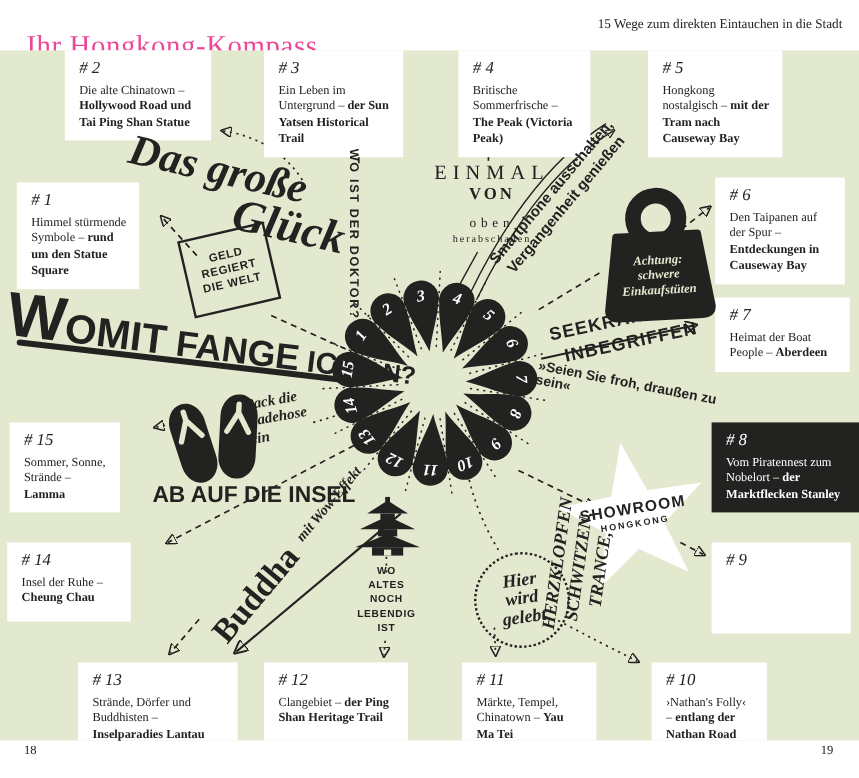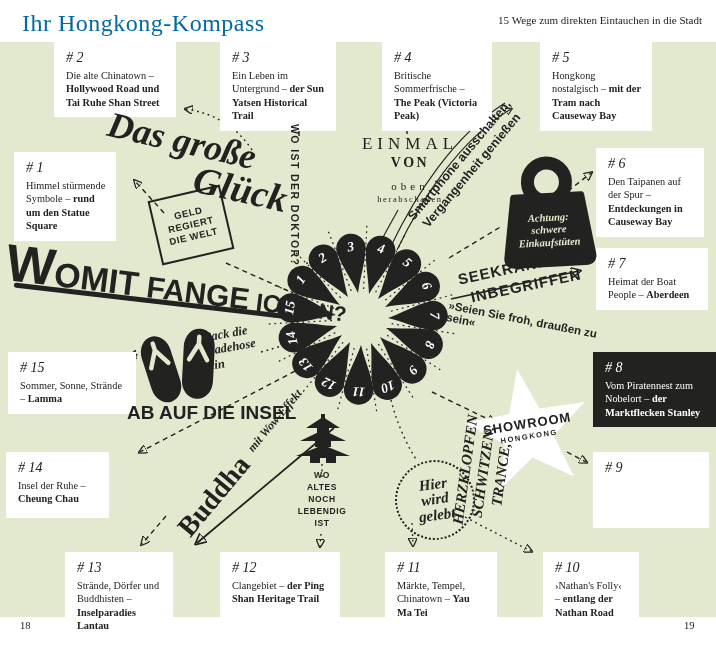--- a/index.html
+++ b/index.html
@@ -1,19 +1,19 @@
 <!DOCTYPE html>
 <html><head>
 <meta charset="utf-8">
 <style>
   html,body{margin:0;padding:0;width:716px;height:648px;background:#ffffff;overflow:hidden;
     font-family:"Liberation Serif", serif;color:#222220;}
   .page{position:relative;width:716px;height:648px;}
   .green{position:absolute;left:0;top:42px;width:716px;height:575px;background:#e3e9cf;}
-  .hdr-title{position:absolute;left:22px;top:10px;font-size:24px;letter-spacing:.5px;color:#0369a1;}
+  .hdr-title{position:absolute;left:22px;top:26px;font-size:24px;letter-spacing:.5px;color:#ec4899;}
   .hdr-sub{position:absolute;right:14px;top:14px;font-size:11px;font-weight:400;color:#222220;}
   #overlay{position:absolute;left:0;top:0;pointer-events:none;}
   #overlay path, #overlay line{stroke:#222220;fill:none;stroke-width:1.4px;}
   #overlay .dash{stroke-dasharray:5 4;}
   #overlay .dot{stroke-dasharray:1.8 3.8;}
   #overlay .thin{stroke-width:1.15px;}
   #overlay .arr{marker-end:url(#ah);}
   
   .note{position:absolute;background:#ffffff;box-sizing:border-box;padding:8px 10px 8px 12px;}
   .note .tag{font-style:italic;font-size:14px;margin-bottom:3px;}
@@ -24,23 +24,23 @@
   .n3{left:220px;top:42px;width:116px;min-height:68px}
   .n4{left:382px;top:42px;width:110px;min-height:68px}
   .n5{left:540px;top:42px;width:112px;min-height:68px}
   .n6{left:596px;top:148px;width:108px;min-height:64px}
   .n7{left:596px;top:248px;width:112px;min-height:56px}
   .n8{left:593px;top:352px;width:123px;min-height:64px;background:#222220;color:#ffffff;}
   .n9{left:593px;top:452px;width:116px;min-height:76px}
   .n10{left:543px;top:552px;width:96px;height:65px}
   .n11{left:385px;top:552px;width:112px;height:65px}
   .n12{left:220px;top:552px;width:120px;height:65px}
-  .n13{left:65px;top:552px;width:108px;height:65px}
+  .n13{left:65px;top:552px;width:133px;height:65px}
   .n14{left:6px;top:452px;width:103px;min-height:66px}
-  .n15{left:8px;top:352px;width:128px;min-height:60px}
+  .n15{left:8px;top:352px;width:92px;min-height:60px}
   
   .abs{position:absolute;}
   .das-grosse{left:112px;top:108px;transform:rotate(13deg);transform-origin:0 0;
     font-family:cursive;font-style:italic;font-weight:700;font-size:36px;line-height:.92;white-space:nowrap;}
   .das-grosse .l2{display:block;margin-left:96px;font-size:38px;}
   .geld{left:154px;top:192px;width:70px;height:62px;border:2px solid #222220;transform:rotate(-13deg);
     display:flex;flex-direction:column;align-items:center;justify-content:center;
     font-family:"Liberation Sans",sans-serif;font-weight:700;font-size:9.5px;letter-spacing:.6px;line-height:1.25;}
   .doktor{left:289px;top:124px;writing-mode:vertical-rl;font-family:"Liberation Sans",sans-serif;
     font-weight:700;font-size:10.5px;letter-spacing:1.4px;}
@@ -149,21 +149,21 @@
       <line x1="332.04111395736277" y1="320.5700786872883" x2="265.13293512880637" y2="324.0765877555655" class="dot" style="stroke-width:1.2px"></line>
       <line x1="333.99258720508396" y1="308.248961513641" x2="271.4426986297714" y2="284.23830889410584" class="dot" style="stroke-width:1.2px"></line>
     </svg>
 
   <div class="note n1">
       <div class="tag"># 1</div>
       <div class="txt"><span>Himmel stürmende Symbole – </span><span class="bd">rund um den Statue Square</span></div>
     </div>
   <div class="note n2">
       <div class="tag"># 2</div>
-      <div class="txt"><span>Die alte Chinatown – </span><span class="bd">Hollywood Road und Tai Ruhe Shan Street</span></div>
+      <div class="txt"><span>Die alte Chinatown – </span><span class="bd">Hollywood Road und Tai Ping Shan Statue</span></div>
     </div>
   <div class="note n3">
       <div class="tag"># 3</div>
       <div class="txt"><span>Ein Leben im Untergrund – </span><span class="bd">der Sun Yatsen Historical Trail</span></div>
     </div>
   <div class="note n4">
       <div class="tag"># 4</div>
       <div class="txt"><span>Britische Sommerfrische – </span><span class="bd">The Peak (Victoria Peak)</span></div>
     </div>
   <div class="note n5">

